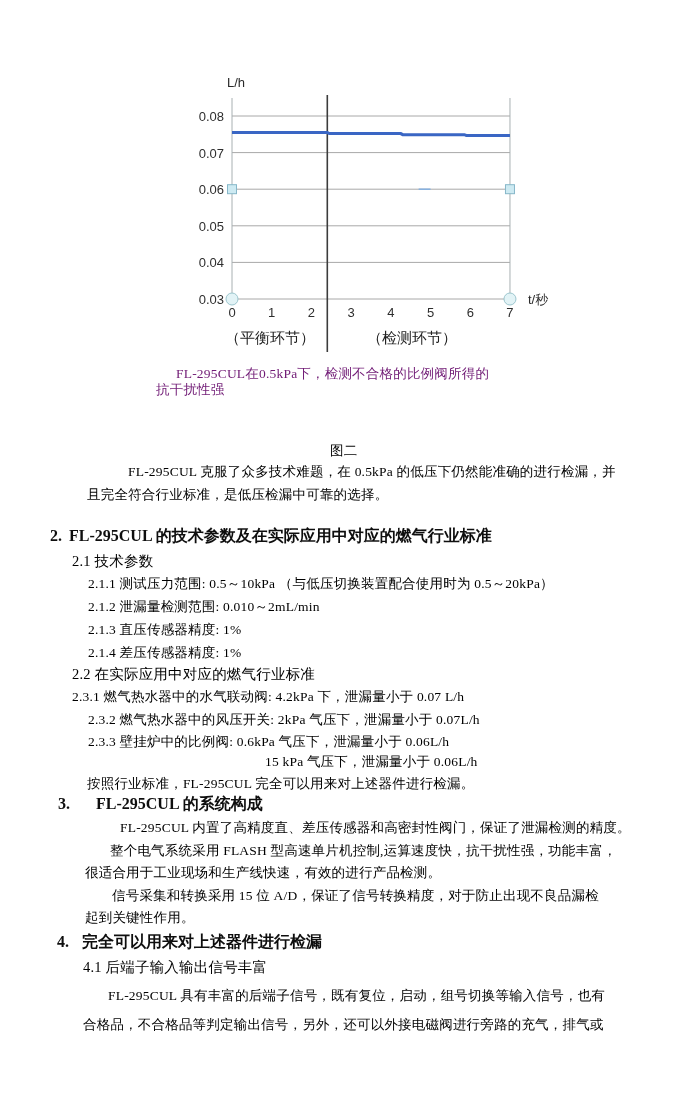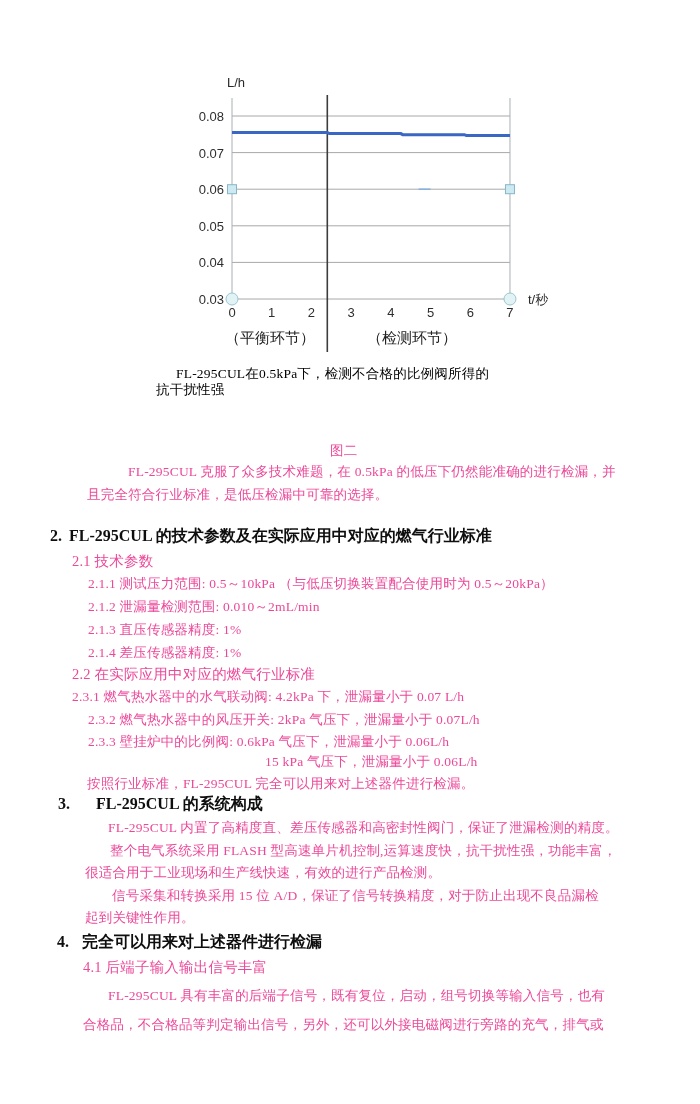--- a/index.html
+++ b/index.html
@@ -1,21 +1,21 @@
 <!DOCTYPE html>
 <html lang="zh"><head>
 <meta charset="utf-8">
 <style>
   html,body{margin:0;padding:0;background:#ffffff;}
   .page{position:relative;width:700px;height:1104px;background:#ffffff;overflow:hidden;
         font-family:"Liberation Serif","DejaVu Serif",serif;}
-  .t{position:absolute;white-space:pre;font-size:13.5px;color:#ec4899;letter-spacing:0.2px;}
+  .t{position:absolute;white-space:pre;font-size:13.5px;color:#000000;letter-spacing:0.2px;}
   .h{position:absolute;white-space:pre;font-weight:bold;font-size:16px;color:#0e0e0e;display:flex;align-items:baseline;}
   .sub{font-size:14.5px;}
-  .cap{color:#000000;}
+  .cap{color:#701a75;}
   #chart{position:absolute;left:0;top:0;}
   #chart .tick{font-family:"Liberation Sans","DejaVu Sans",sans-serif;font-size:13px;fill:#2e2e2e;}
   #chart .axis{font-family:"Liberation Sans","DejaVu Sans",sans-serif;font-size:13px;fill:#2a2a2a;}
   #chart .phase{font-family:"Liberation Serif","DejaVu Serif",serif;font-size:15px;fill:#222222;}
 </style>
 </head>
 <body>
 
 <div class="page">
 
@@ -77,21 +77,21 @@
   <div class="t" style="left:88px;top:711px;">2.3.2 燃气热水器中的风压开关: 2kPa 气压下，泄漏量小于 0.07L/h</div>
   <div class="t" style="left:88px;top:733px;">2.3.3 壁挂炉中的比例阀: 0.6kPa 气压下，泄漏量小于 0.06L/h</div>
   <div class="t" style="left:265px;top:753px;">15 kPa 气压下，泄漏量小于 0.06L/h</div>
   <div class="t" style="left:87px;top:775px;">按照行业标准，FL-295CUL 完全可以用来对上述器件进行检漏。</div>
 
   <div class="h" style="left:58px;top:794px;">
     <span style="margin-right:26px;">3.</span>
     <span>FL-295CUL 的系统构成</span>
   </div>
 
-  <div class="t" style="left:108px;top:819px;text-align:right;">FL-295CUL 内置了高精度直、差压传感器和高密封性阀门，保证了泄漏检测的精度。</div>
+  <div class="t" style="left:120px;top:819px;text-align:right;">FL-295CUL 内置了高精度直、差压传感器和高密封性阀门，保证了泄漏检测的精度。</div>
   <div class="t" style="left:110px;top:842px;">整个电气系统采用 FLASH 型高速单片机控制,运算速度快，抗干扰性强，功能丰富，</div>
   <div class="t" style="left:85px;top:864px;">很适合用于工业现场和生产线快速，有效的进行产品检测。</div>
   <div class="t" style="left:112px;top:887px;">信号采集和转换采用 15 位 A/D，保证了信号转换精度，对于防止出现不良品漏检</div>
   <div class="t" style="left:85px;top:909px;">起到关键性作用。</div>
 
   <div class="h" style="left:57px;top:932px;">
     <span style="margin-right:13px;">4.</span>
     <span>完全可以用来对上述器件进行检漏</span>
   </div>
 

